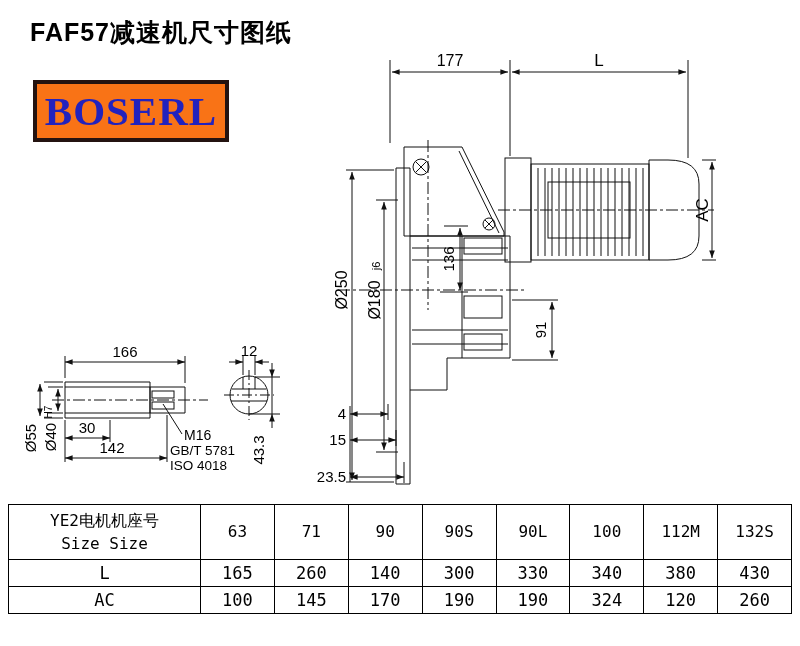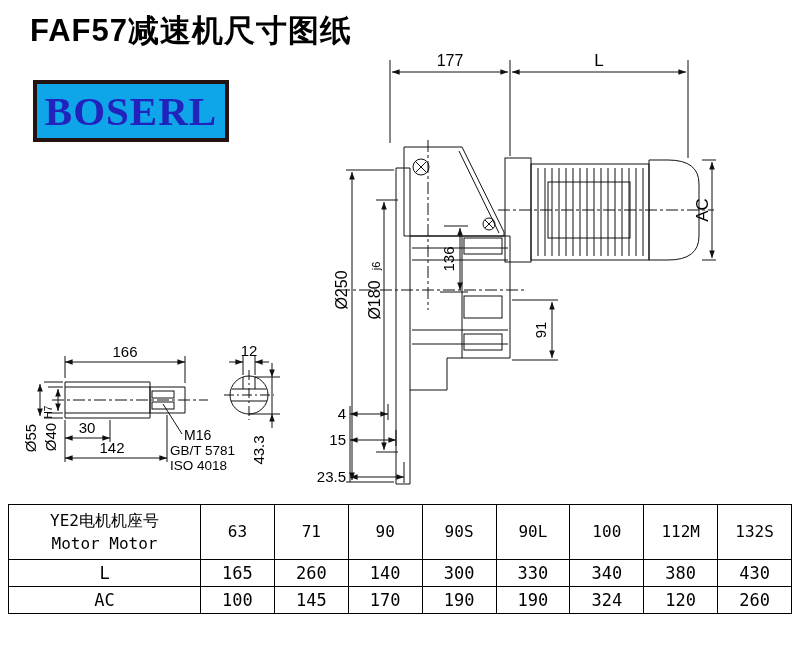--- a/index.html
+++ b/index.html
@@ -1,26 +1,26 @@
 <!DOCTYPE html>
 <html><head>
 <meta charset="utf-8">
 <style>
   html,body{margin:0;padding:0;}
   body{
     width:800px;height:646px;position:relative;background:#ffffff;
     font-family:"Liberation Sans",sans-serif;color:#000;overflow:hidden;
   }
   .page-title{
-    position:absolute;left:30px;top:10px;
-    font-size:31px;font-weight:bold;letter-spacing:1px;color:#000;
+    position:absolute;left:30px;top:16px;
+    font-size:25px;font-weight:bold;letter-spacing:1px;color:#000;
   }
   .logo-box{
     position:absolute;left:33px;top:80px;width:188px;height:54px;
-    border:4px solid #241310;background:#0ea5e9;
+    border:4px solid #241310;background:#f97316;
     display:flex;align-items:center;justify-content:center;
   }
   .logo-text{
     font-family:"Liberation Serif",serif;font-weight:bold;
     font-size:41px;color:#2222bd;letter-spacing:1px;line-height:1;
   }
   svg.drawing{position:absolute;left:0;top:0;}
   svg text{font-family:"Liberation Sans",sans-serif;fill:#000;stroke:none;}
 
   table.dim-table{
@@ -220,21 +220,21 @@
       <col>
       <col>
       <col>
       <col>
       <col>
   </colgroup>
   <tbody>
     <tr>
       <td class="hdr">
         <div>YE2电机机座号</div>
-        <div>Motor Motor</div>
+        <div>Size Size</div>
       </td>
       <td class="hdr">63</td>
       <td class="hdr">71</td>
       <td class="hdr">90</td>
       <td class="hdr">90S</td>
       <td class="hdr">90L</td>
       <td class="hdr">100</td>
       <td class="hdr">112M</td>
       <td class="hdr">132S</td>
     </tr>

